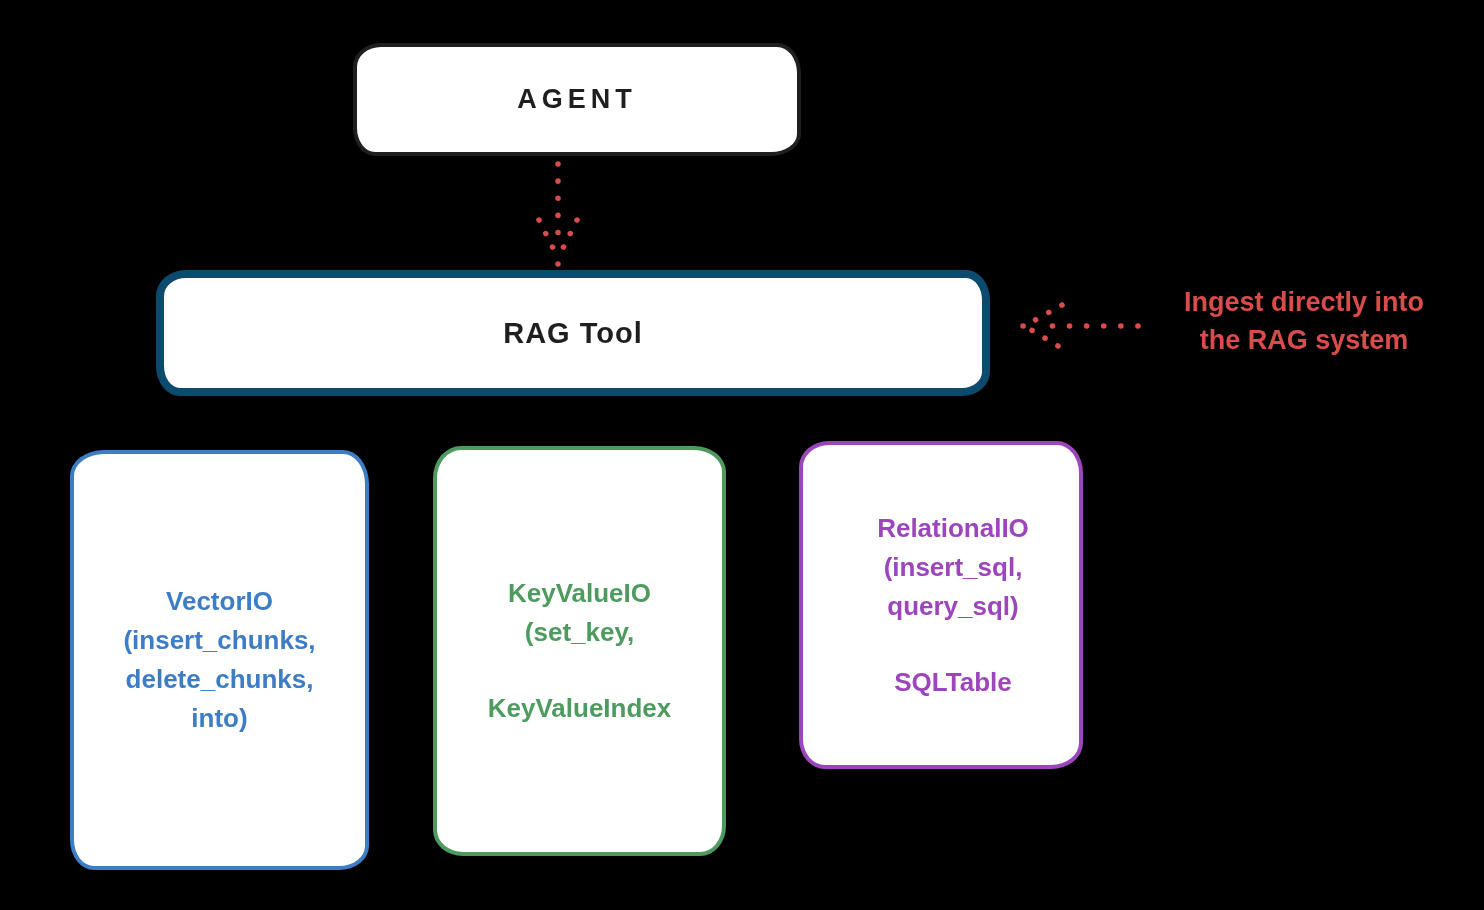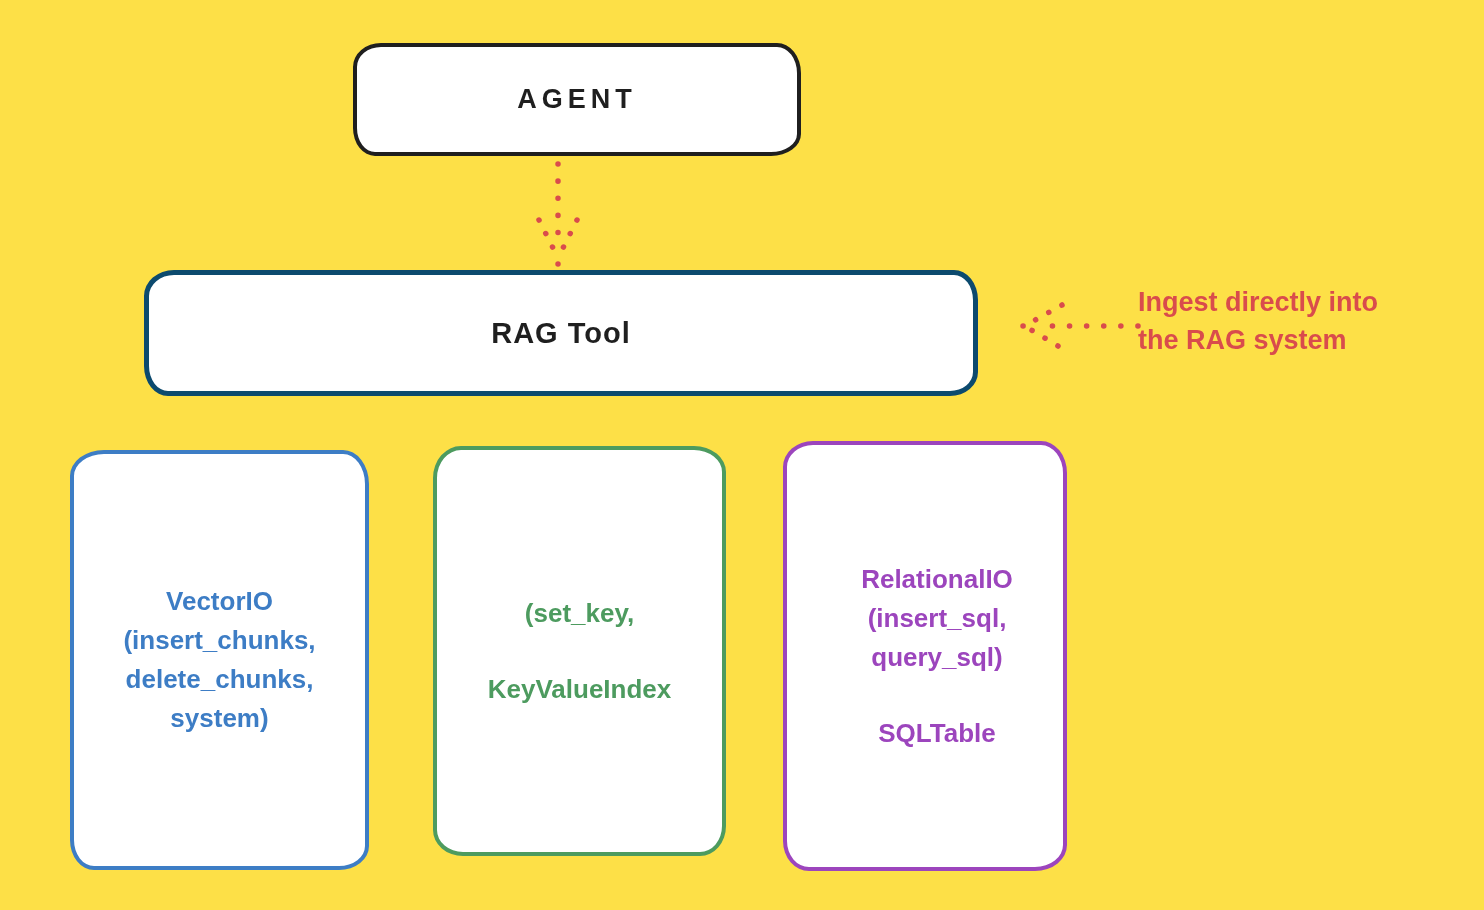--- a/index.html
+++ b/index.html
@@ -5,40 +5,40 @@
   html, body {
     margin: 0;
     padding: 0;
     background: #ffffff;
     font-family: "Liberation Sans", sans-serif;
   }
   .canvas {
     position: relative;
     width: 1484px;
     height: 910px;
-    background: #fde047;
+    background: #000000;
     overflow: hidden;
   }
   .sketch-box {
     position: absolute;
     background: #ffffff;
     display: flex;
     align-items: center;
     justify-content: center;
     box-sizing: border-box;
   }
   
   .box-agent {
     left: 353px; top: 43px; width: 448px; height: 113px;
     border: 4px solid #1f1f1f;
     border-radius: 28px 24px 30px 22px / 24px 30px 22px 28px;
   }
   .box-rag {
-    left: 144px; top: 270px; width: 834px; height: 126px;
-    border: 5px solid #0c4a6e;
+    left: 156px; top: 270px; width: 834px; height: 126px;
+    border: 8px solid #0c4a6e;
     border-radius: 30px 24px 28px 24px / 26px 30px 24px 30px;
   }
   .box-agent .label {
     color: #1f1f1f;
     font-size: 27px;
     font-weight: 700;
     letter-spacing: 5px;
   }
   .box-rag .label {
     color: #1f1f1f;
@@ -59,21 +59,21 @@
     left: 70px; top: 450px; width: 299px; height: 420px;
     border-color: #3d7dc5; color: #3d7dc5;
     border-radius: 34px 26px 30px 24px / 26px 34px 24px 30px;
   }
   .node-keyvalue {
     left: 433px; top: 446px; width: 293px; height: 410px;
     border-color: #4d9b5f; color: #4d9b5f;
     border-radius: 28px 32px 26px 30px / 32px 26px 30px 26px;
   }
   .node-relational {
-    left: 783px; top: 441px; width: 284px; height: 430px;
+    left: 799px; top: 441px; width: 284px; height: 328px;
     border-color: #9c45bd; color: #9c45bd;
     border-radius: 30px 26px 32px 26px / 26px 32px 26px 30px;
     padding-left: 24px;
   }
   .index-label {
     margin-top: 37px;
   }
   .arrow {
     position: absolute;
   }
@@ -85,21 +85,21 @@
     stroke-width: 5.5;
     stroke-linecap: round;
   }
   .annotation {
     position: absolute;
     left: 1138px; top: 283px; width: 332px;
     color: #d94c4c;
     font-size: 27px;
     font-weight: 700;
     line-height: 38px;
-    text-align: left;
+    text-align: center;
   }
 </style>
 </head>
 <body>
 
 <div class="canvas">
 
   <div class="sketch-box box-agent">
     <span class="label">AGENT</span>
   </div>
@@ -124,24 +124,25 @@
 
   <div class="annotation">
     <div>Ingest directly into</div>
     <div>the RAG system</div>
   </div>
 
   <div class="sketch-box node node-vector">
     <div>VectorIO</div>
     <div>(insert_chunks,</div>
     <div>delete_chunks,</div>
-    <div>system)</div>
+    <div>into)</div>
   </div>
 
   <div class="sketch-box node node-keyvalue">
+    <div>KeyValueIO</div>
     <div>(set_key,</div>
     <div class="index-label">KeyValueIndex</div>
   </div>
 
   <div class="sketch-box node node-relational">
     <div>RelationalIO</div>
     <div>(insert_sql,</div>
     <div>query_sql)</div>
     <div class="index-label">SQLTable</div>
   </div>

